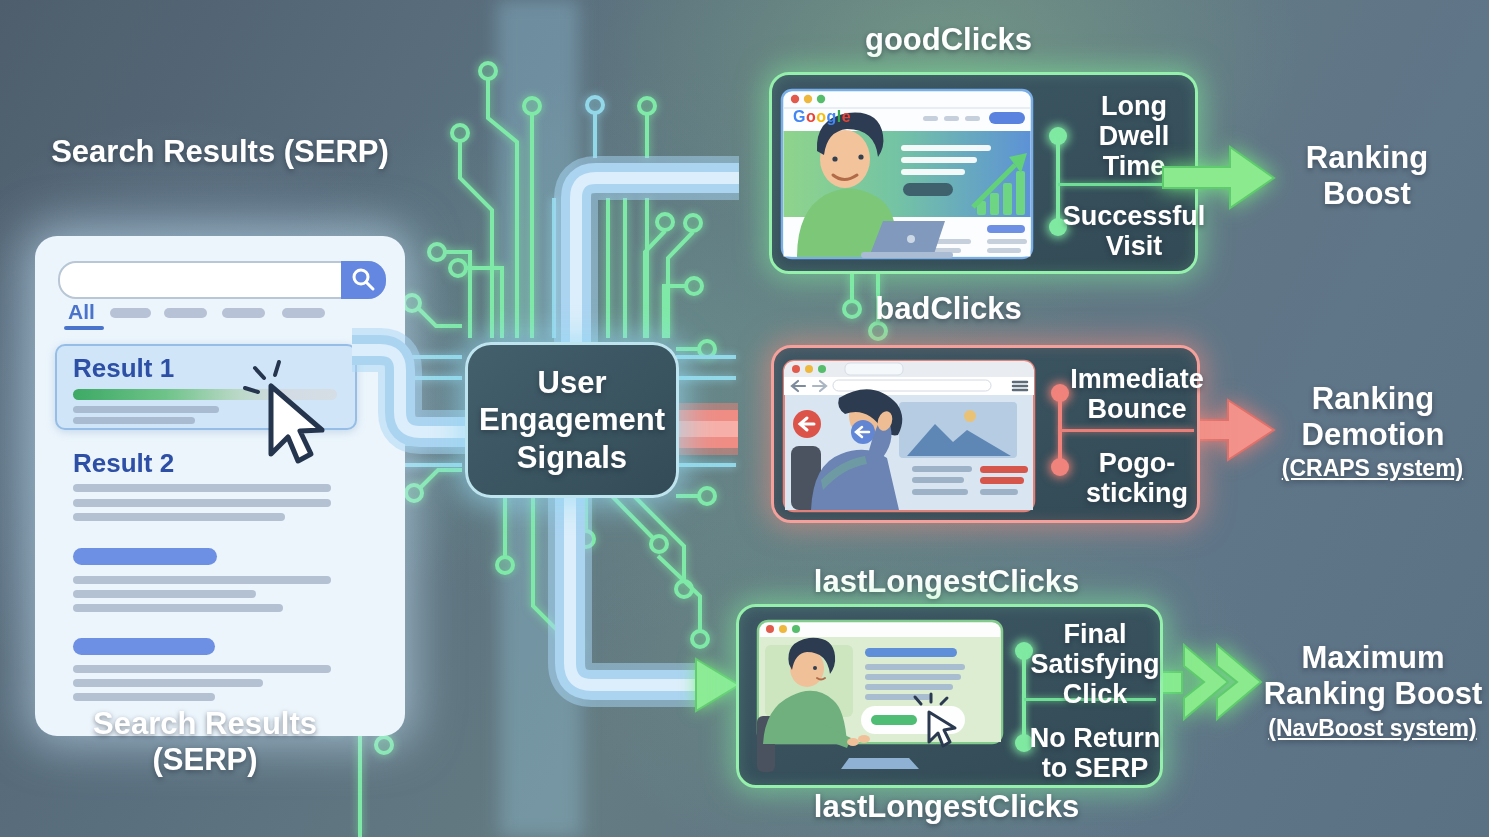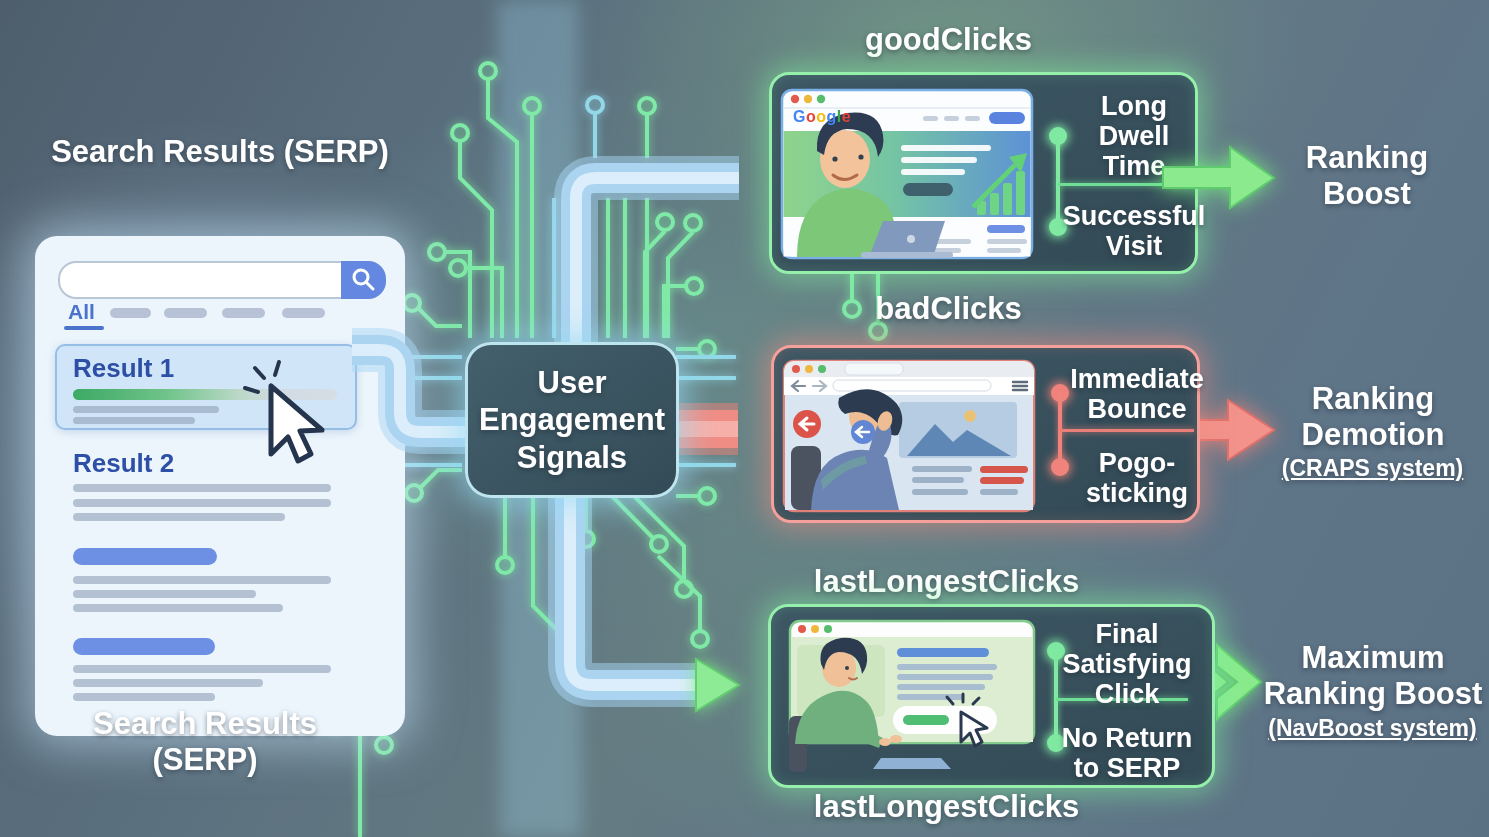--- a/index.html
+++ b/index.html
@@ -348,21 +348,21 @@
     <div class="abs wtxt sig-label prel" style="left:275px;top:16px;width:176px;">Immediate
 Bounce</div>
     <div class="abs wtxt sig-label prel" style="left:283px;top:100px;width:160px;">Pogo-
 sticking</div>
   </div>
   <div class="abs wtxt outcome prel" style="left:1267px;top:381px;width:212px;">Ranking
 Demotion</div>
   <div class="abs wtxt outcome-sub" style="left:1255px;top:456px;width:235px;">(CRAPS system)</div>
 
   <div class="abs wtxt big-title" style="left:736px;top:564px;width:421px;">lastLongestClicks</div>
-  <div class="panel green" style="left:768px;top:604px;width:421px;height:178px;padding-left:20px;">
+  <div class="panel green" style="left:736px;top:604px;width:421px;height:178px;">
     <svg class="abs" style="left:18px;top:13px;" width="246" height="156" viewBox="0 0 246 156">
       <rect x="1" y="1" width="244" height="122" rx="10" fill="#fcfdfc" stroke="#82cb8c" stroke-width="2.5"></rect>
       <g>
         <circle cx="13" cy="9" r="4" fill="#e25a4c"></circle>
           <circle cx="26" cy="9" r="4" fill="#eeb83e"></circle>
           <circle cx="39" cy="9" r="4" fill="#55bd6b"></circle>
       </g>
       <rect x="2" y="17" width="242" height="105" fill="#dcedd1"></rect>
       <rect x="8" y="25" width="88" height="72" rx="6" fill="#cde6c0"></rect>
       <rect x="108" y="28" width="92" height="9" rx="4.5" fill="#5f8fd8"></rect>

